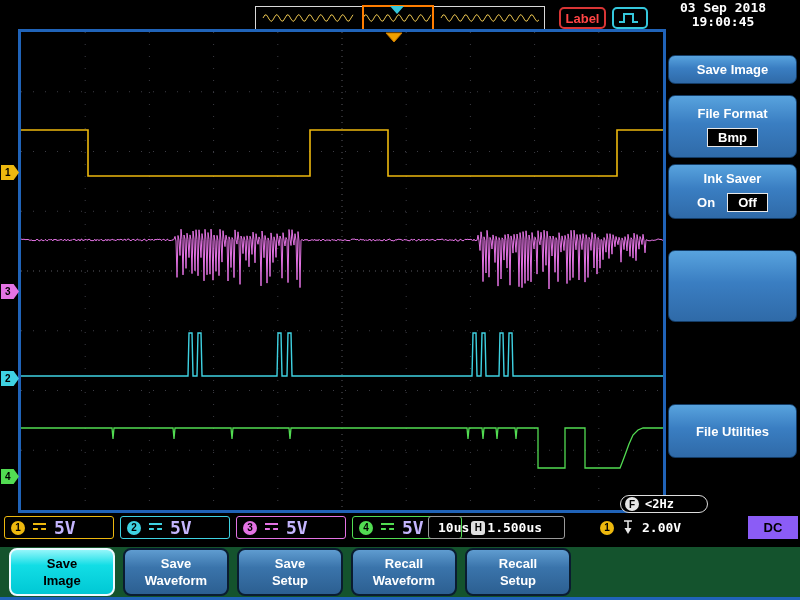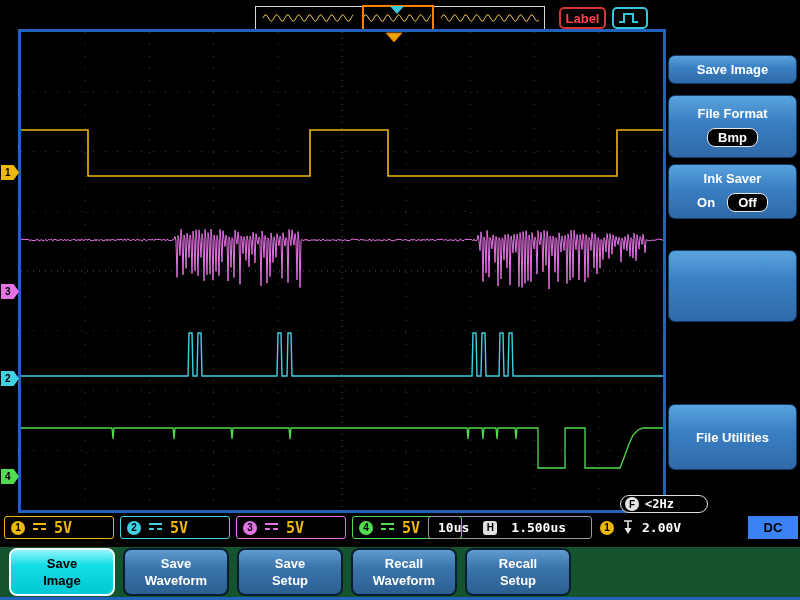--- a/index.html
+++ b/index.html
@@ -25,48 +25,48 @@
           line-height:15px;padding-left:4px;background:var(--ch);
           clip-path:polygon(0 0,70% 0,100% 50%,70% 100%,0 100%);z-index:4}
   .mk1{top:165px}.mk3{top:284px}.mk2{top:371px}.mk4{top:469px}
 
   
   .side-btn{position:absolute;left:668px;width:129px;border:1px solid #143c66;border-radius:7px;
             background:linear-gradient(180deg,#58a3de 0%,#3a7ec2 45%,#2f6aa8 100%);
             color:#fff;font:bold 13px "Liberation Sans",sans-serif;
             display:flex;flex-direction:column;align-items:center;justify-content:center;gap:7px;cursor:pointer}
   .s0{top:55px;height:29px}.s1{top:95px;height:63px}.s2{top:164px;height:55px}
-  .s3{top:250px;height:72px}.s4{top:330px;height:66px}.s5{top:404px;height:66px}
-  .inset{background:#000;border:1px solid #e8e8e8;border-radius:8px;padding:1px 10px;color:#fff}
+  .s3{top:250px;height:72px}.s4{top:330px;height:66px}.s5{top:404px;height:54px}
+  .inset{background:#000;border:1px solid #e8e8e8;border-radius:0;padding:1px 10px;color:#fff}
   .optrow{display:flex;align-items:center;gap:12px}
 
   .freq-pill{position:absolute;left:620px;top:495px;width:88px;height:18px;border:1px solid #ddd;border-radius:9px;
              background:#000;display:flex;align-items:center;gap:6px;padding:0 4px;color:#fff;
              font-size:12px;font-weight:bold;z-index:6}
   .badge{width:14px;height:14px;border-radius:50%;background:#e6e6e6;color:#000;flex:none;
          font:bold 10px "Liberation Sans",sans-serif;display:flex;align-items:center;justify-content:center}
 
   
   .statusbar{position:absolute;left:0;top:514px;width:800px;height:30px;background:#000}
   .ch-box{position:absolute;top:2px;height:23px;width:110px;border:1px solid var(--ch);border-radius:3px;
           display:flex;align-items:center;gap:8px;padding:0 6px}
   .cb1{left:4px}.cb2{left:120px}.cb3{left:236px}.cb4{left:352px}
   .ch-badge{width:14px;height:14px;border-radius:50%;background:var(--ch);color:#000;flex:none;
             font:bold 10px "Liberation Sans",sans-serif;display:flex;align-items:center;justify-content:center}
   .coupling{width:13px;height:11px;position:relative;flex:none}
   .coupling:before{content:"";position:absolute;left:0;top:1px;width:13px;border-top:2px solid var(--ch)}
   .coupling:after{content:"";position:absolute;left:0;top:6px;width:13px;border-top:2px dashed var(--ch)}
-  .scale-val{color:#eab308;font-size:15px;font-weight:bold}
-  .h-box{position:absolute;left:428px;top:2px;width:164px;height:23px;border:1px solid #9a9a9a;border-radius:3px;
-         display:flex;align-items:center;gap:14px;padding:0 9px;color:#fff;font-size:13px;font-weight:bold}
+  .scale-val{color:#c4b5fd;font-size:18px;font-weight:bold}
+  .h-box{position:absolute;left:428px;top:2px;width:137px;height:23px;border:1px solid #9a9a9a;border-radius:3px;
+         display:flex;align-items:center;gap:2px;padding:0 9px;color:#fff;font-size:13px;font-weight:bold}
   .h-badge{width:14px;height:14px;border-radius:3px;background:#e0e0e0;color:#000;flex:none;
            font:bold 10px "Liberation Sans",sans-serif;display:flex;align-items:center;justify-content:center}
   .trig-box{position:absolute;left:600px;top:2px;width:198px;height:23px;display:flex;align-items:center;gap:8px;
             color:#fff;font-size:13px;font-weight:bold}
-  .dc-chip{margin-left:auto;width:50px;height:23px;background:#3b82f6;color:#000;
+  .dc-chip{margin-left:auto;width:50px;height:23px;background:#8b5cf6;color:#000;
            font:bold 13px "Liberation Sans",sans-serif;display:flex;align-items:center;justify-content:center}
 
   
   .bottombar{position:absolute;left:0;top:547px;width:800px;height:50px;background:#14532d}
   .menu-btn{position:absolute;top:1px;width:106px;height:48px;border-radius:8px;border:2px solid #0a1c30;
             background:linear-gradient(180deg,#5f9cd0 0%,#3a74ab 40%,#2c5f91 100%);
             color:#fff;font:bold 13px "Liberation Sans",sans-serif;white-space:pre-line;line-height:17px;
             text-align:center;cursor:pointer}
   .menu-btn.active{background:linear-gradient(180deg,#94f6fa 0%,#12dde5 35%,#00c8d4 100%);
                    color:#000;border:2px solid #eefaff}
@@ -83,20 +83,24 @@
       <path id="pvwave" fill="none" stroke="#e6c14f" stroke-width="1" d="M7,11.0L9,7.8L11,8.4L13,12.0L15,14.5L17,12.9L19,9.1L21,7.5L23,10.0L25,13.6L27,14.2L29,11.0L31,7.8L33,8.4L35,12.0L37,14.5L39,12.9L41,9.1L43,7.5L45,10.0L47,13.6L49,14.2L51,11.0L53,7.8L55,8.4L57,12.0L59,14.5L61,12.9L63,9.1L65,7.5L67,10.0L69,13.6L71,14.2L73,11.0L75,7.8L77,8.4L79,12.0L81,14.5L83,12.9L85,9.1L87,7.5L89,10.0L91,13.6L93,14.2L95,11.0L97,7.8M107,11.0L109,7.8L111,8.4L113,12.0L115,14.5L117,12.9L119,9.1L121,7.5L123,10.0L125,13.6L127,14.2L129,11.0L131,7.8L133,8.4L135,12.0L137,14.5L139,12.9L141,9.1L143,7.5L145,10.0L147,13.6L149,14.2L151,11.0L153,7.8L155,8.4L157,12.0L159,14.5L161,12.9L163,9.1L165,7.5L167,10.0L169,13.6L171,14.2L173,11.0L175,7.8M185,11.0L187,7.8L189,8.4L191,12.0L193,14.5L195,12.9L197,9.1L199,7.5L201,10.0L203,13.6L205,14.2L207,11.0L209,7.8L211,8.4L213,12.0L215,14.5L217,12.9L219,9.1L221,7.5L223,10.0L225,13.6L227,14.2L229,11.0L231,7.8L233,8.4L235,12.0L237,14.5L239,12.9L241,9.1L243,7.5L245,10.0L247,13.6L249,14.2L251,11.0L253,7.8L255,8.4L257,12.0L259,14.5L261,12.9L263,9.1L265,7.5L267,10.0L269,13.6L271,14.2L273,11.0L275,7.8L277,8.4L279,12.0L281,14.5L283,12.9"></path>
     </svg>
     <div class="pv-window"></div>
     <div class="pv-tri"></div>
   </div>
   <div class="stopbox">Label</div>
   <div class="slopebox">
     <svg width="26" height="16">
       <polyline points="2,12 7,12 7,4 16,4 16,12 21,12" fill="none" stroke="#35c8dc" stroke-width="2"></polyline>
     </svg>
+  </div>
+  <div class="datetime">
+    <div>03 Sep 2018</div>
+    <div>19:00:45</div>
   </div>
 
   <div class="frame">
     <svg id="grat" width="642" height="478" viewBox="0 0 642 478">
       <g id="grid">
           <line x1="64.2" y1="0" x2="64.2" y2="478" stroke="#3c3c44" stroke-width="1" stroke-dasharray="1 11"></line>
           <line x1="128.4" y1="0" x2="128.4" y2="478" stroke="#3c3c44" stroke-width="1" stroke-dasharray="1 11"></line>
           <line x1="192.60000000000002" y1="0" x2="192.60000000000002" y2="478" stroke="#3c3c44" stroke-width="1" stroke-dasharray="1 11"></line>
           <line x1="256.8" y1="0" x2="256.8" y2="478" stroke="#3c3c44" stroke-width="1" stroke-dasharray="1 11"></line>
           <line x1="321" y1="0" x2="321" y2="478" stroke="#5a5a62" stroke-width="1" stroke-dasharray="1 5"></line>

